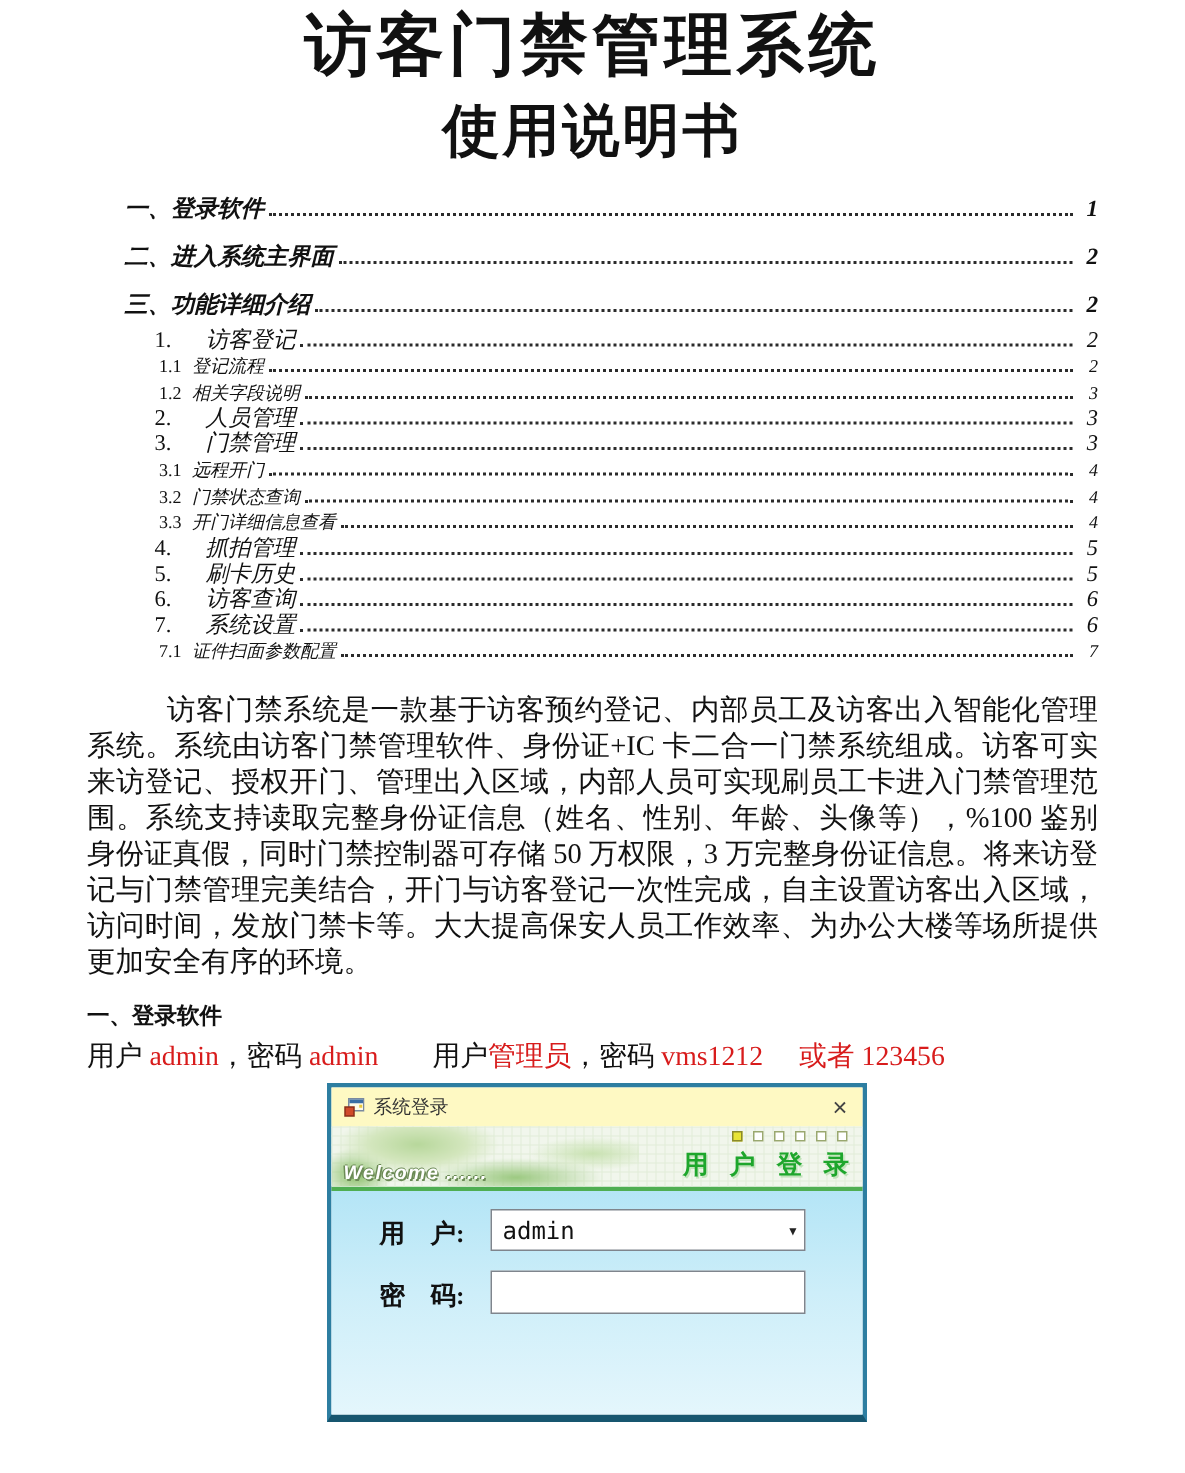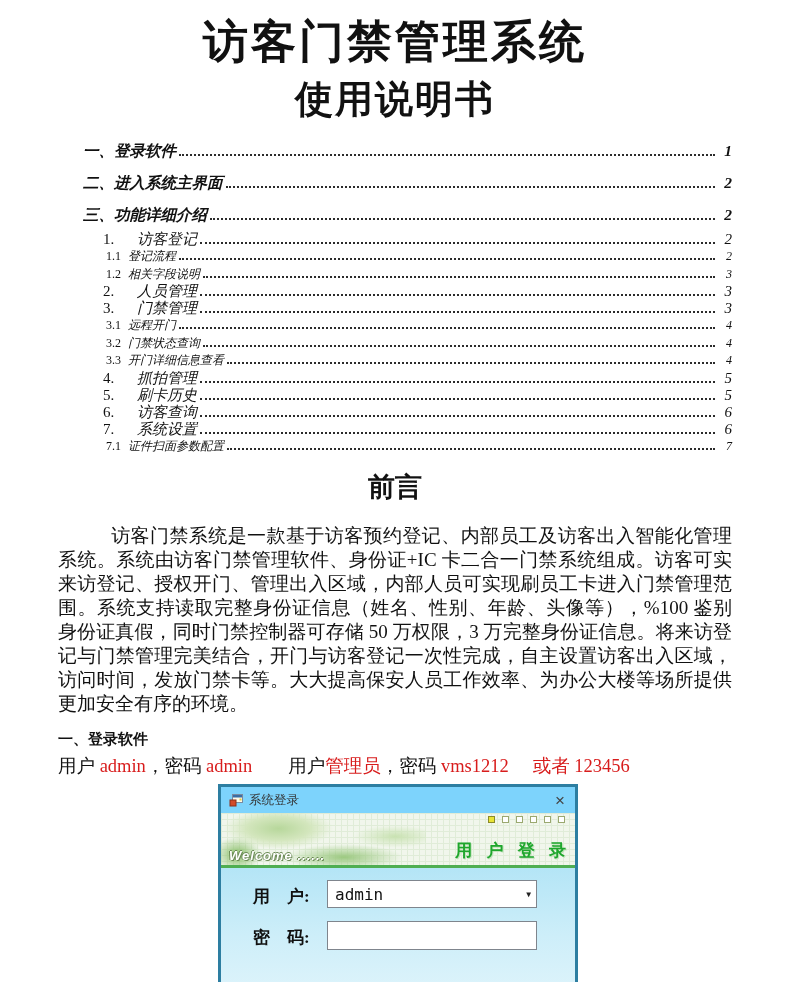--- a/index.html
+++ b/index.html
@@ -5,21 +5,21 @@
   * { margin:0; padding:0; box-sizing:border-box; }
   html,body { background:#fff; }
   body {
     width:790px; height:982px; overflow:hidden;
     font-family:"Liberation Serif", serif; color:#111;
     position:relative;
   }
   .doc { padding:0 58px; }
 
   
-  .title1 { text-align:center; font-size:45px; font-weight:bold; letter-spacing:3px; padding-top:12px; }
+  .title1 { text-align:center; font-size:45px; font-weight:bold; letter-spacing:3px; padding-top:0; }
   .title2 { text-align:center; font-size:38px; font-weight:bold; letter-spacing:2px; margin-top:2px; }
   .toc-heading { text-align:center; font-size:27px; font-weight:bold; margin-top:4px; }
 
   
   .toc { margin-top:10px; }
   .toc-row { display:flex; align-items:baseline; font-size:15px; }
   .toc-row .leader { flex:1; border-bottom:2px dotted #2b2b2b; margin:0 3px 3px 3px; min-width:20px; }
   .toc-row .pg { width:14px; text-align:right; }
   .toc-row.lvl1 { font-weight:bold; font-size:15.5px; padding:6px 0 5px 0; margin-left:25px; font-style:italic; }
   .toc-row.lvl1 .pg { font-weight:bold; }
@@ -42,26 +42,26 @@
   .credline .gap1 { display:inline-block; width:36px; }
   .credline .gap2 { display:inline-block; width:24px; }
 
   
   .dialog {
     width:360px; height:226px; margin:6px 0 0 160px;
     border:3px solid #2d7ea1; border-bottom:5px solid #17566f;
     background:#fff; position:relative;
     font-family:"Liberation Sans", sans-serif;
   }
-  .titlebar { height:26px; display:flex; align-items:center; padding:0 8px; background:#7dd3fc; }
+  .titlebar { height:26px; display:flex; align-items:center; padding:0 8px; background:#fef9c3; }
   .titlebar .app-title { font-size:12.5px; color:#333; margin-left:6px; }
   .titlebar .close { margin-left:auto; font-size:17px; line-height:1; color:#444; cursor:pointer; padding:0 2px; }
 
   .banner {
-    height:52px; position:relative; overflow:hidden;
+    height:40px; position:relative; overflow:hidden;
     background-color:#f1f6ec;
     background-image:
       linear-gradient(#e0ecd8 1px, transparent 1px),
       linear-gradient(90deg, #e0ecd8 1px, transparent 1px);
     background-size:6px 6px;
   }
   .banner .art {
     position:absolute; left:0; top:0; width:58%; height:100%;
     background:
       radial-gradient(ellipse 70px 26px at 28% 30%, #b7d79b 0%, #d3e6bd 45%, rgba(241,246,236,0) 78%),
@@ -207,21 +207,20 @@
       <span class="pg">6</span>
     </div>
       <div class="toc-row lvl3">
       <span class="num">7.1</span>
         <span class="label">证件扫面参数配置</span>
       <span class="leader"></span>
       <span class="pg">7</span>
     </div>
     </div>
 
-  <div class="preface-heading">前言</div>
   <div class="preface-body">访客门禁系统是一款基于访客预约登记、内部员工及访客出入智能化管理系统。系统由访客门禁管理软件、身份证+IC 卡二合一门禁系统组成。访客可实来访登记、授权开门、管理出入区域，内部人员可实现刷员工卡进入门禁管理范围。系统支持读取完整身份证信息（姓名、性别、年龄、头像等），%100 鉴别身份证真假，同时门禁控制器可存储 50 万权限，3 万完整身份证信息。将来访登记与门禁管理完美结合，开门与访客登记一次性完成，自主设置访客出入区域，访问时间，发放门禁卡等。大大提高保安人员工作效率、为办公大楼等场所提供更加安全有序的环境。</div>
 
   <div class="section-heading">一、登录软件</div>
 
   <div class="credline" id="credline"><span>用户 </span><span class="red">admin</span><span>，密码 </span><span class="red">admin</span><span class="gap1"></span><span>用户</span><span class="red">管理员</span><span>，密码 </span><span class="red">vms1212</span><span class="gap2"></span><span class="red">或者 123456</span></div>
 
   <div class="dialog">
     <div class="titlebar">
       <span style="display:flex;">
         <svg width="14" height="14" viewBox="0 0 14 14">

